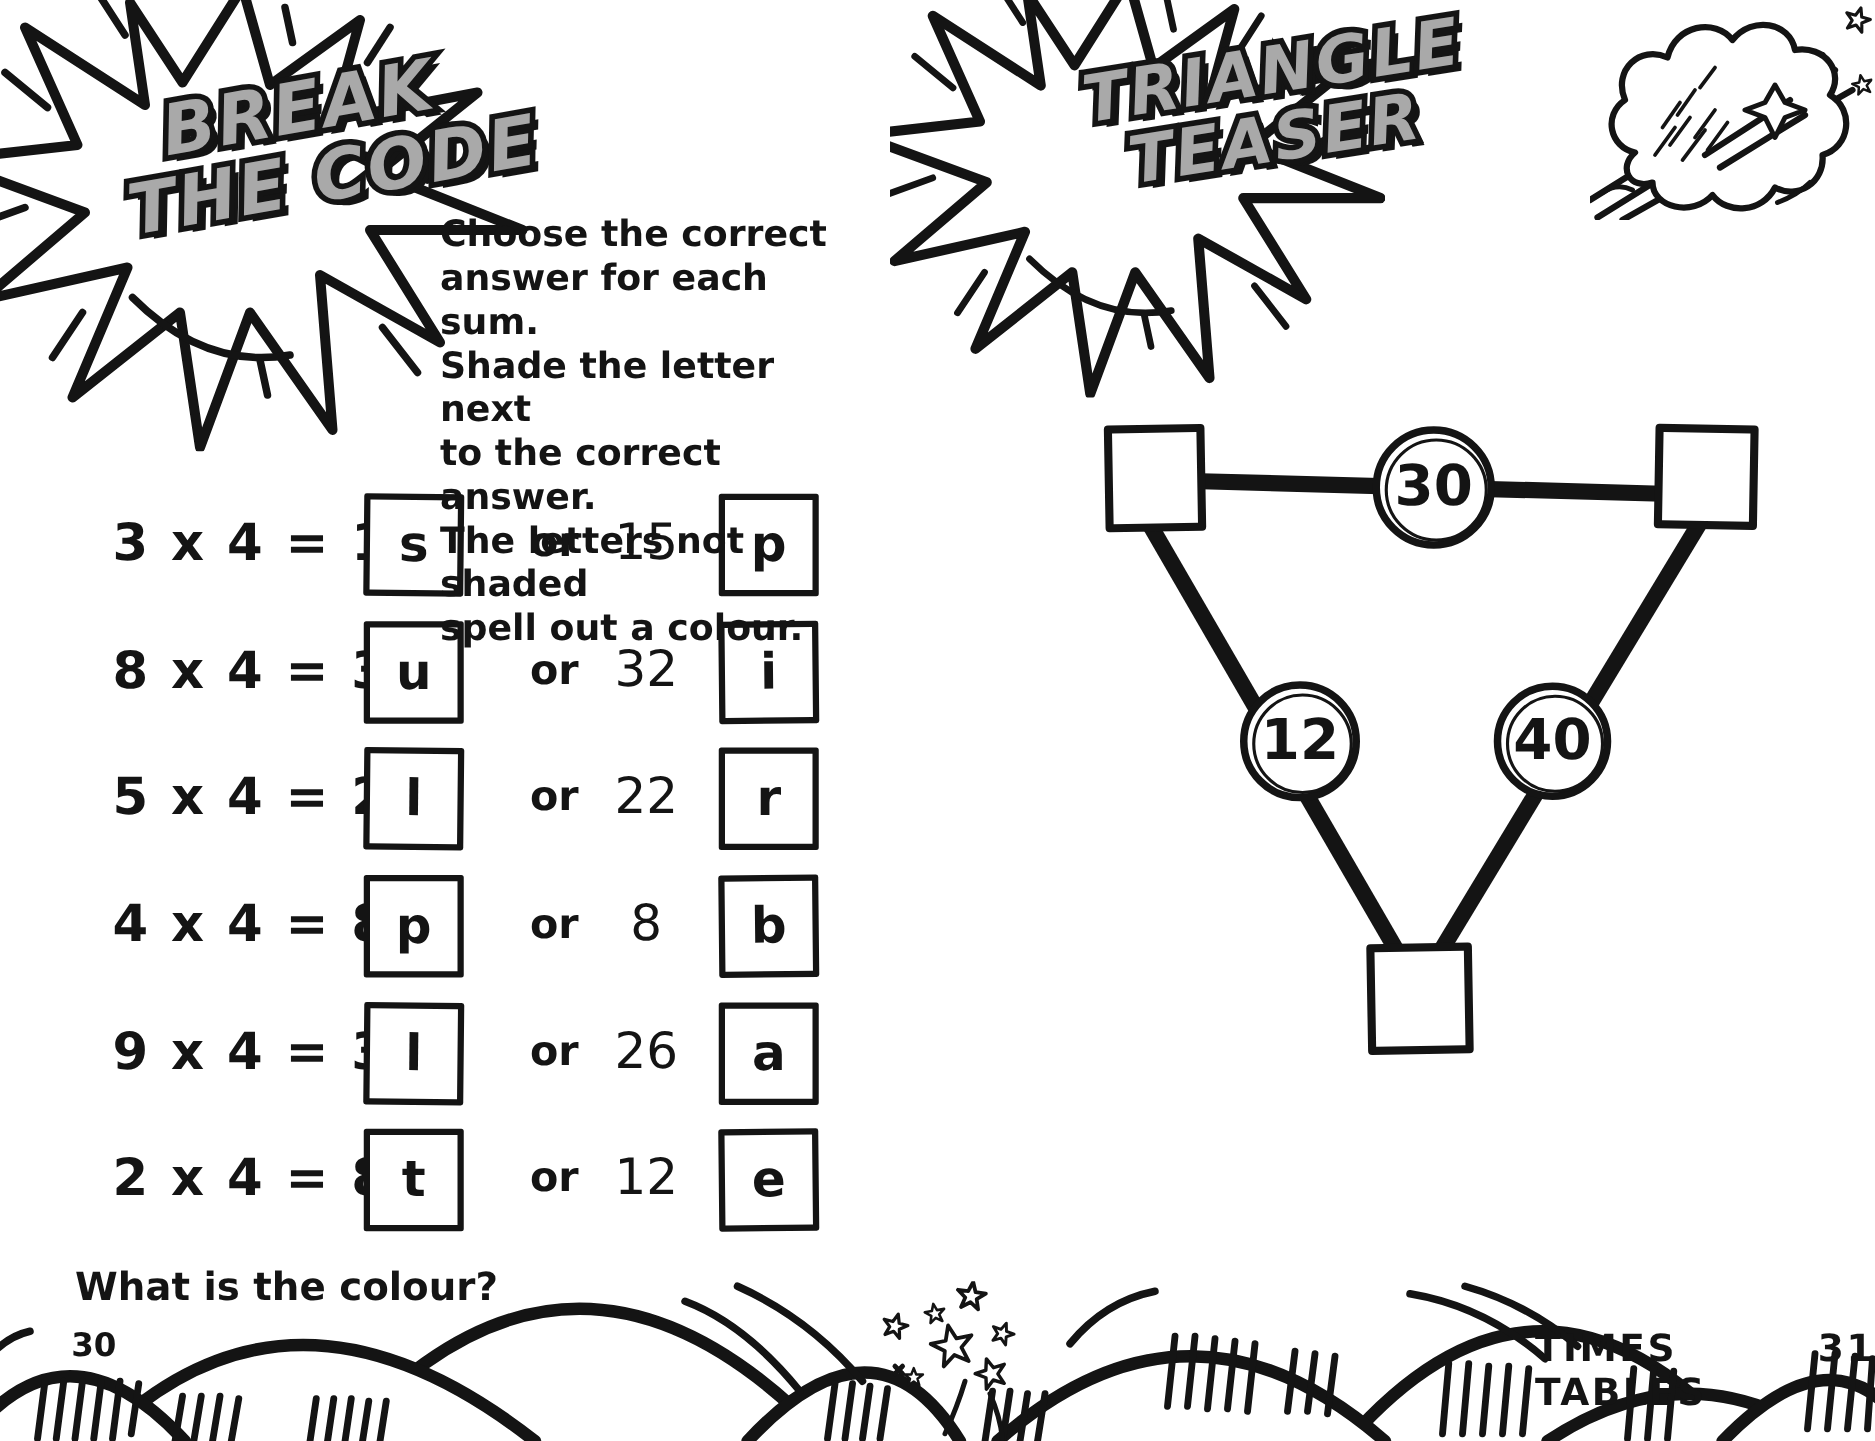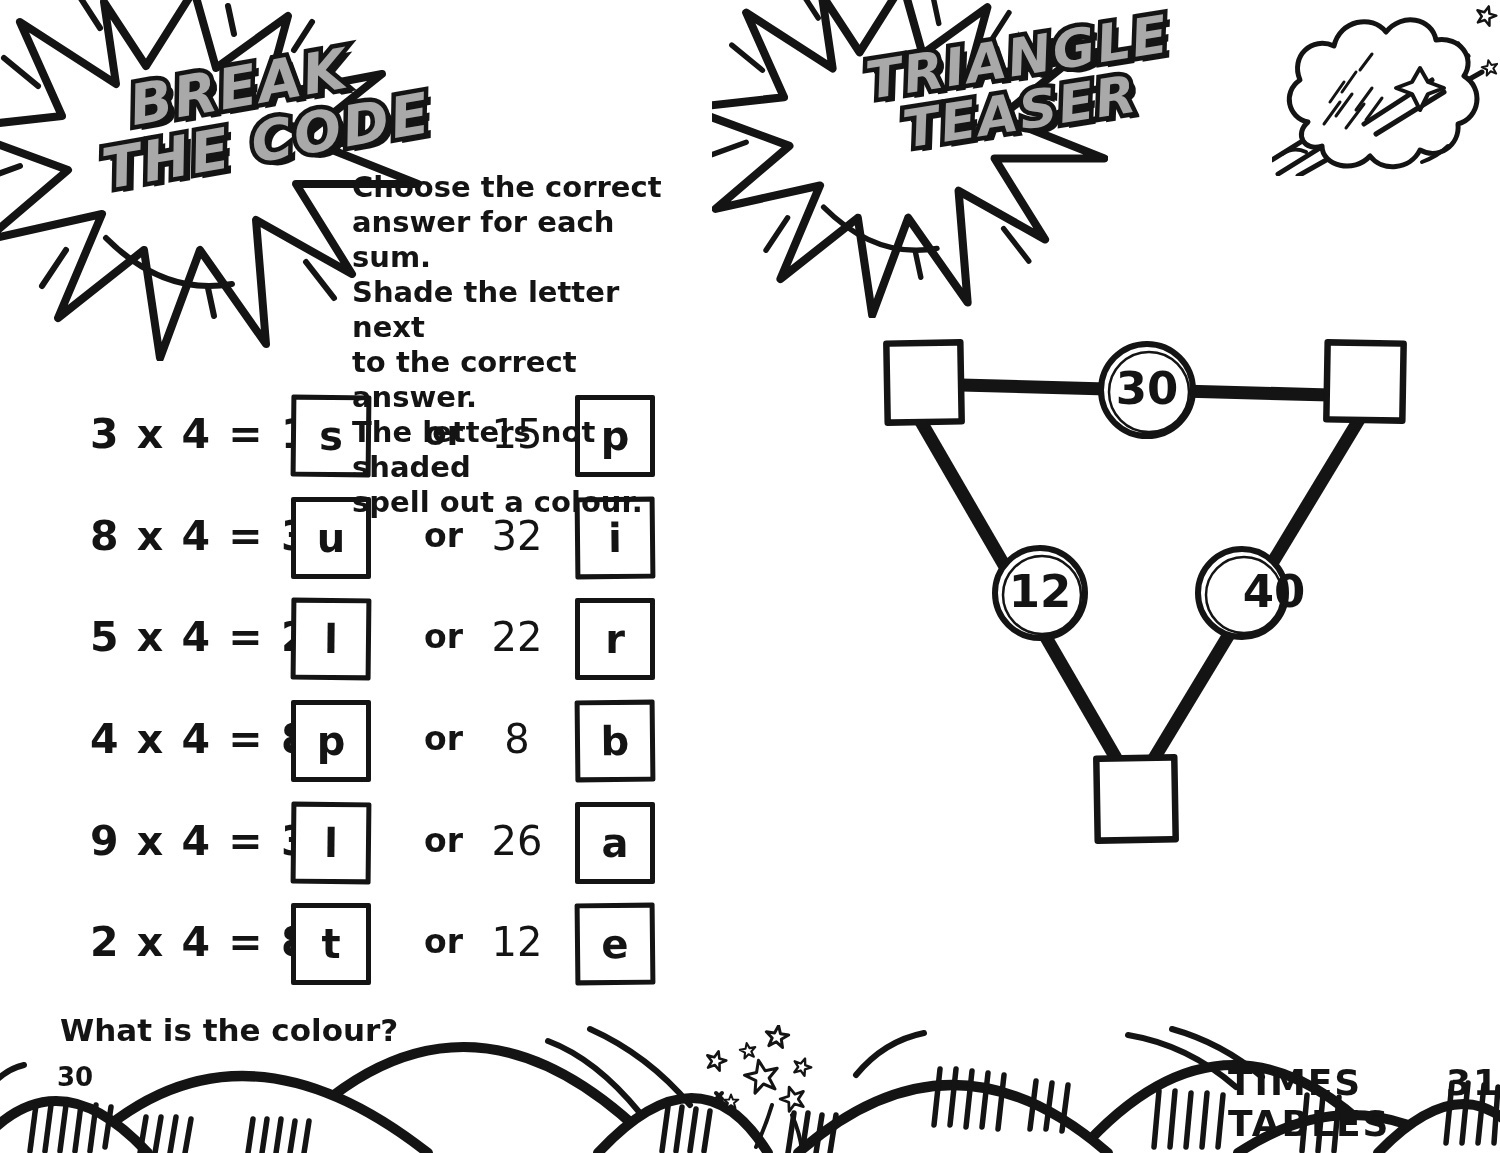--- a/index.html
+++ b/index.html
@@ -42,27 +42,27 @@
   .b2{left:575px;}
   .sum-row:nth-of-type(odd) .b1{transform:rotate(.6deg);}
   .sum-row:nth-of-type(even) .b2{transform:rotate(-.6deg);}
   .or-label{position:absolute;left:424px;width:52px;text-align:left;font-size:33px;font-weight:bold;line-height:82px;}
   .alt-num{position:absolute;left:484px;width:66px;text-align:center;font-size:40px;font-weight:normal;line-height:82px;}
 
   
   .circle-value{position:absolute;width:90px;text-align:center;font-size:45px;font-weight:bold;z-index:3;}
   .cv-30{left:1102px;top:362px;}
   .cv-12{left:995px;top:565px;}
-  .cv-40{left:1197px;top:565px;padding-left:32px;}
+  .cv-40{left:1197px;top:565px;}
 
   
   .question{position:absolute;left:60px;top:1012px;font-size:31px;font-weight:bold;z-index:4;}
   .pageno{position:absolute;font-size:26px;font-weight:bold;z-index:6;}
   .pageno-left{left:57px;top:1062px;}
-  .footer-right{position:absolute;left:1228px;top:1062px;z-index:6;display:flex;gap:38px;font-size:36px;font-weight:bold;letter-spacing:2px;}
+  .footer-right{position:absolute;left:1228px;top:1062px;z-index:6;display:flex;gap:38px;font-size:30px;font-weight:bold;letter-spacing:2px;}
 </style>
 </head>
 <body>
 
 <div class="page">
 
   <svg class="doodle" style="left:-18px;top:-14px;" width="440" height="375" viewBox="0 0 440 375">
     <path d="M 122,16 L 164,80 L 212,4 L 234,82 L 306,30 L 284,110 L 400,88 L 320,152 L 436,198
              L 314,198 L 370,288 L 274,234 L 284,358 L 218,264 L 178,372 L 162,264 L 76,332
              L 120,228 L 4,254 L 86,184 L -28,142 L 80,130 L 38,36 L 134,98 Z" fill="#ffffff" stroke-width="8" stroke-linejoin="round"></path>

